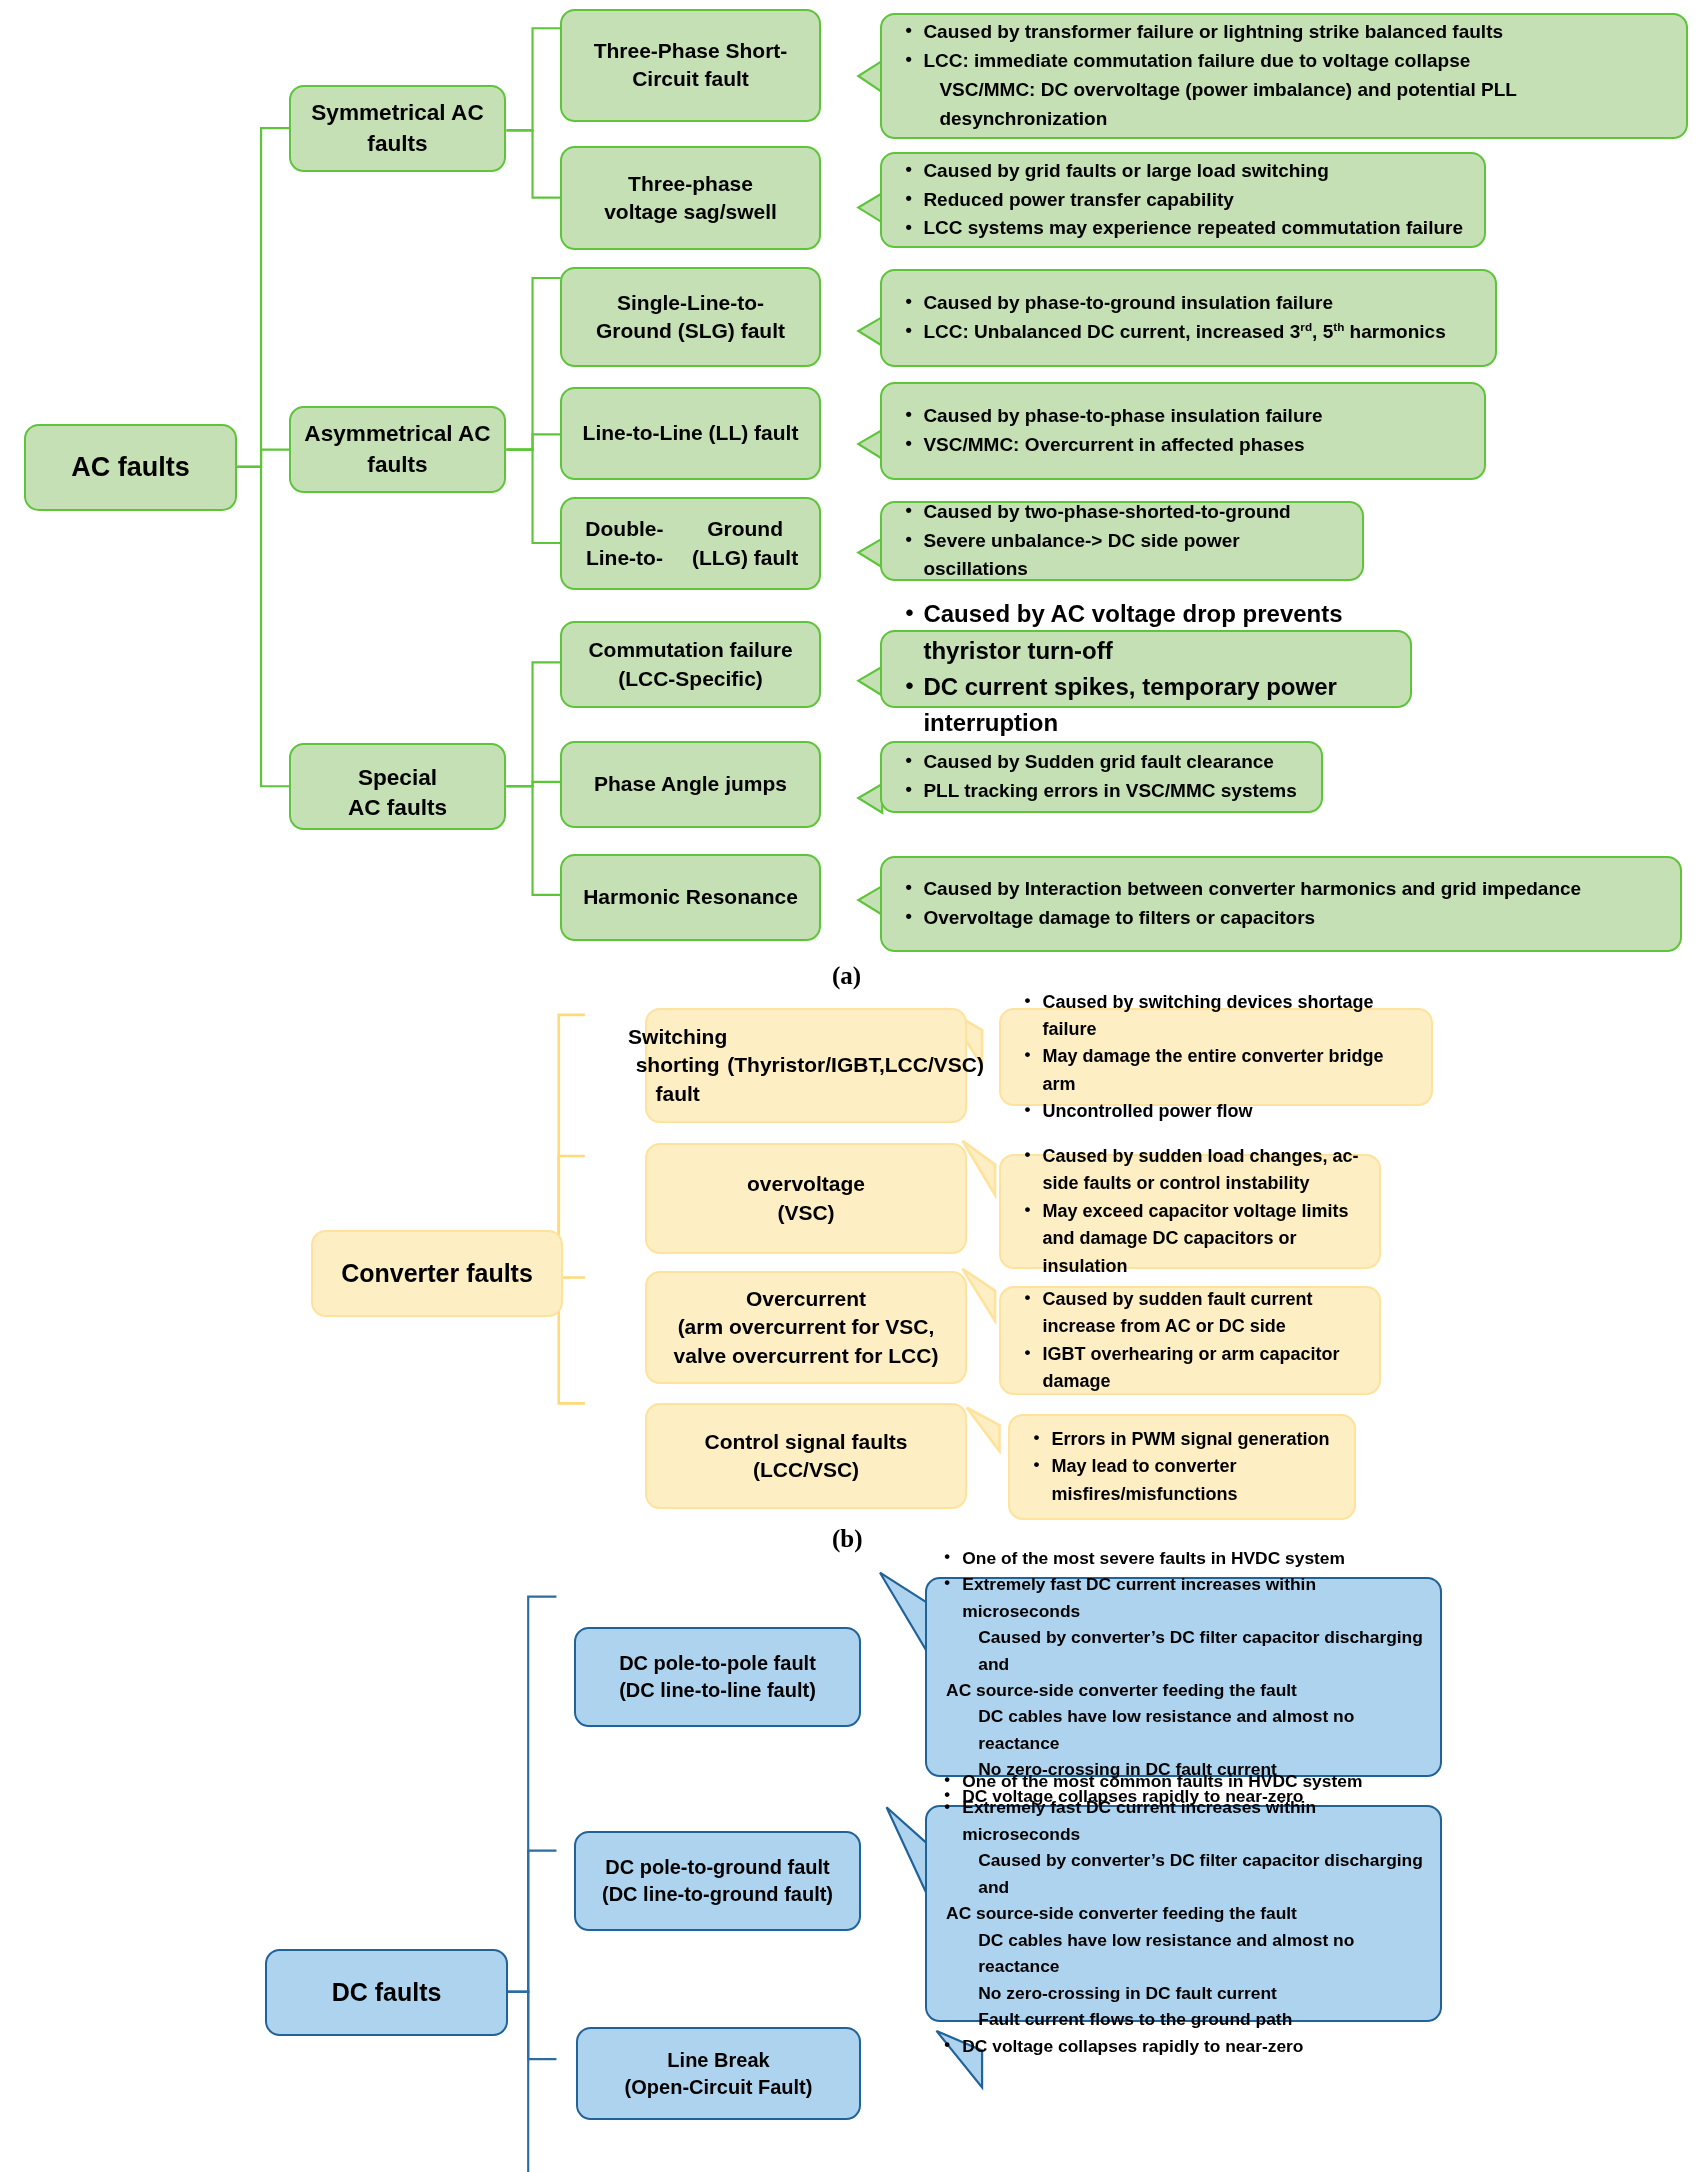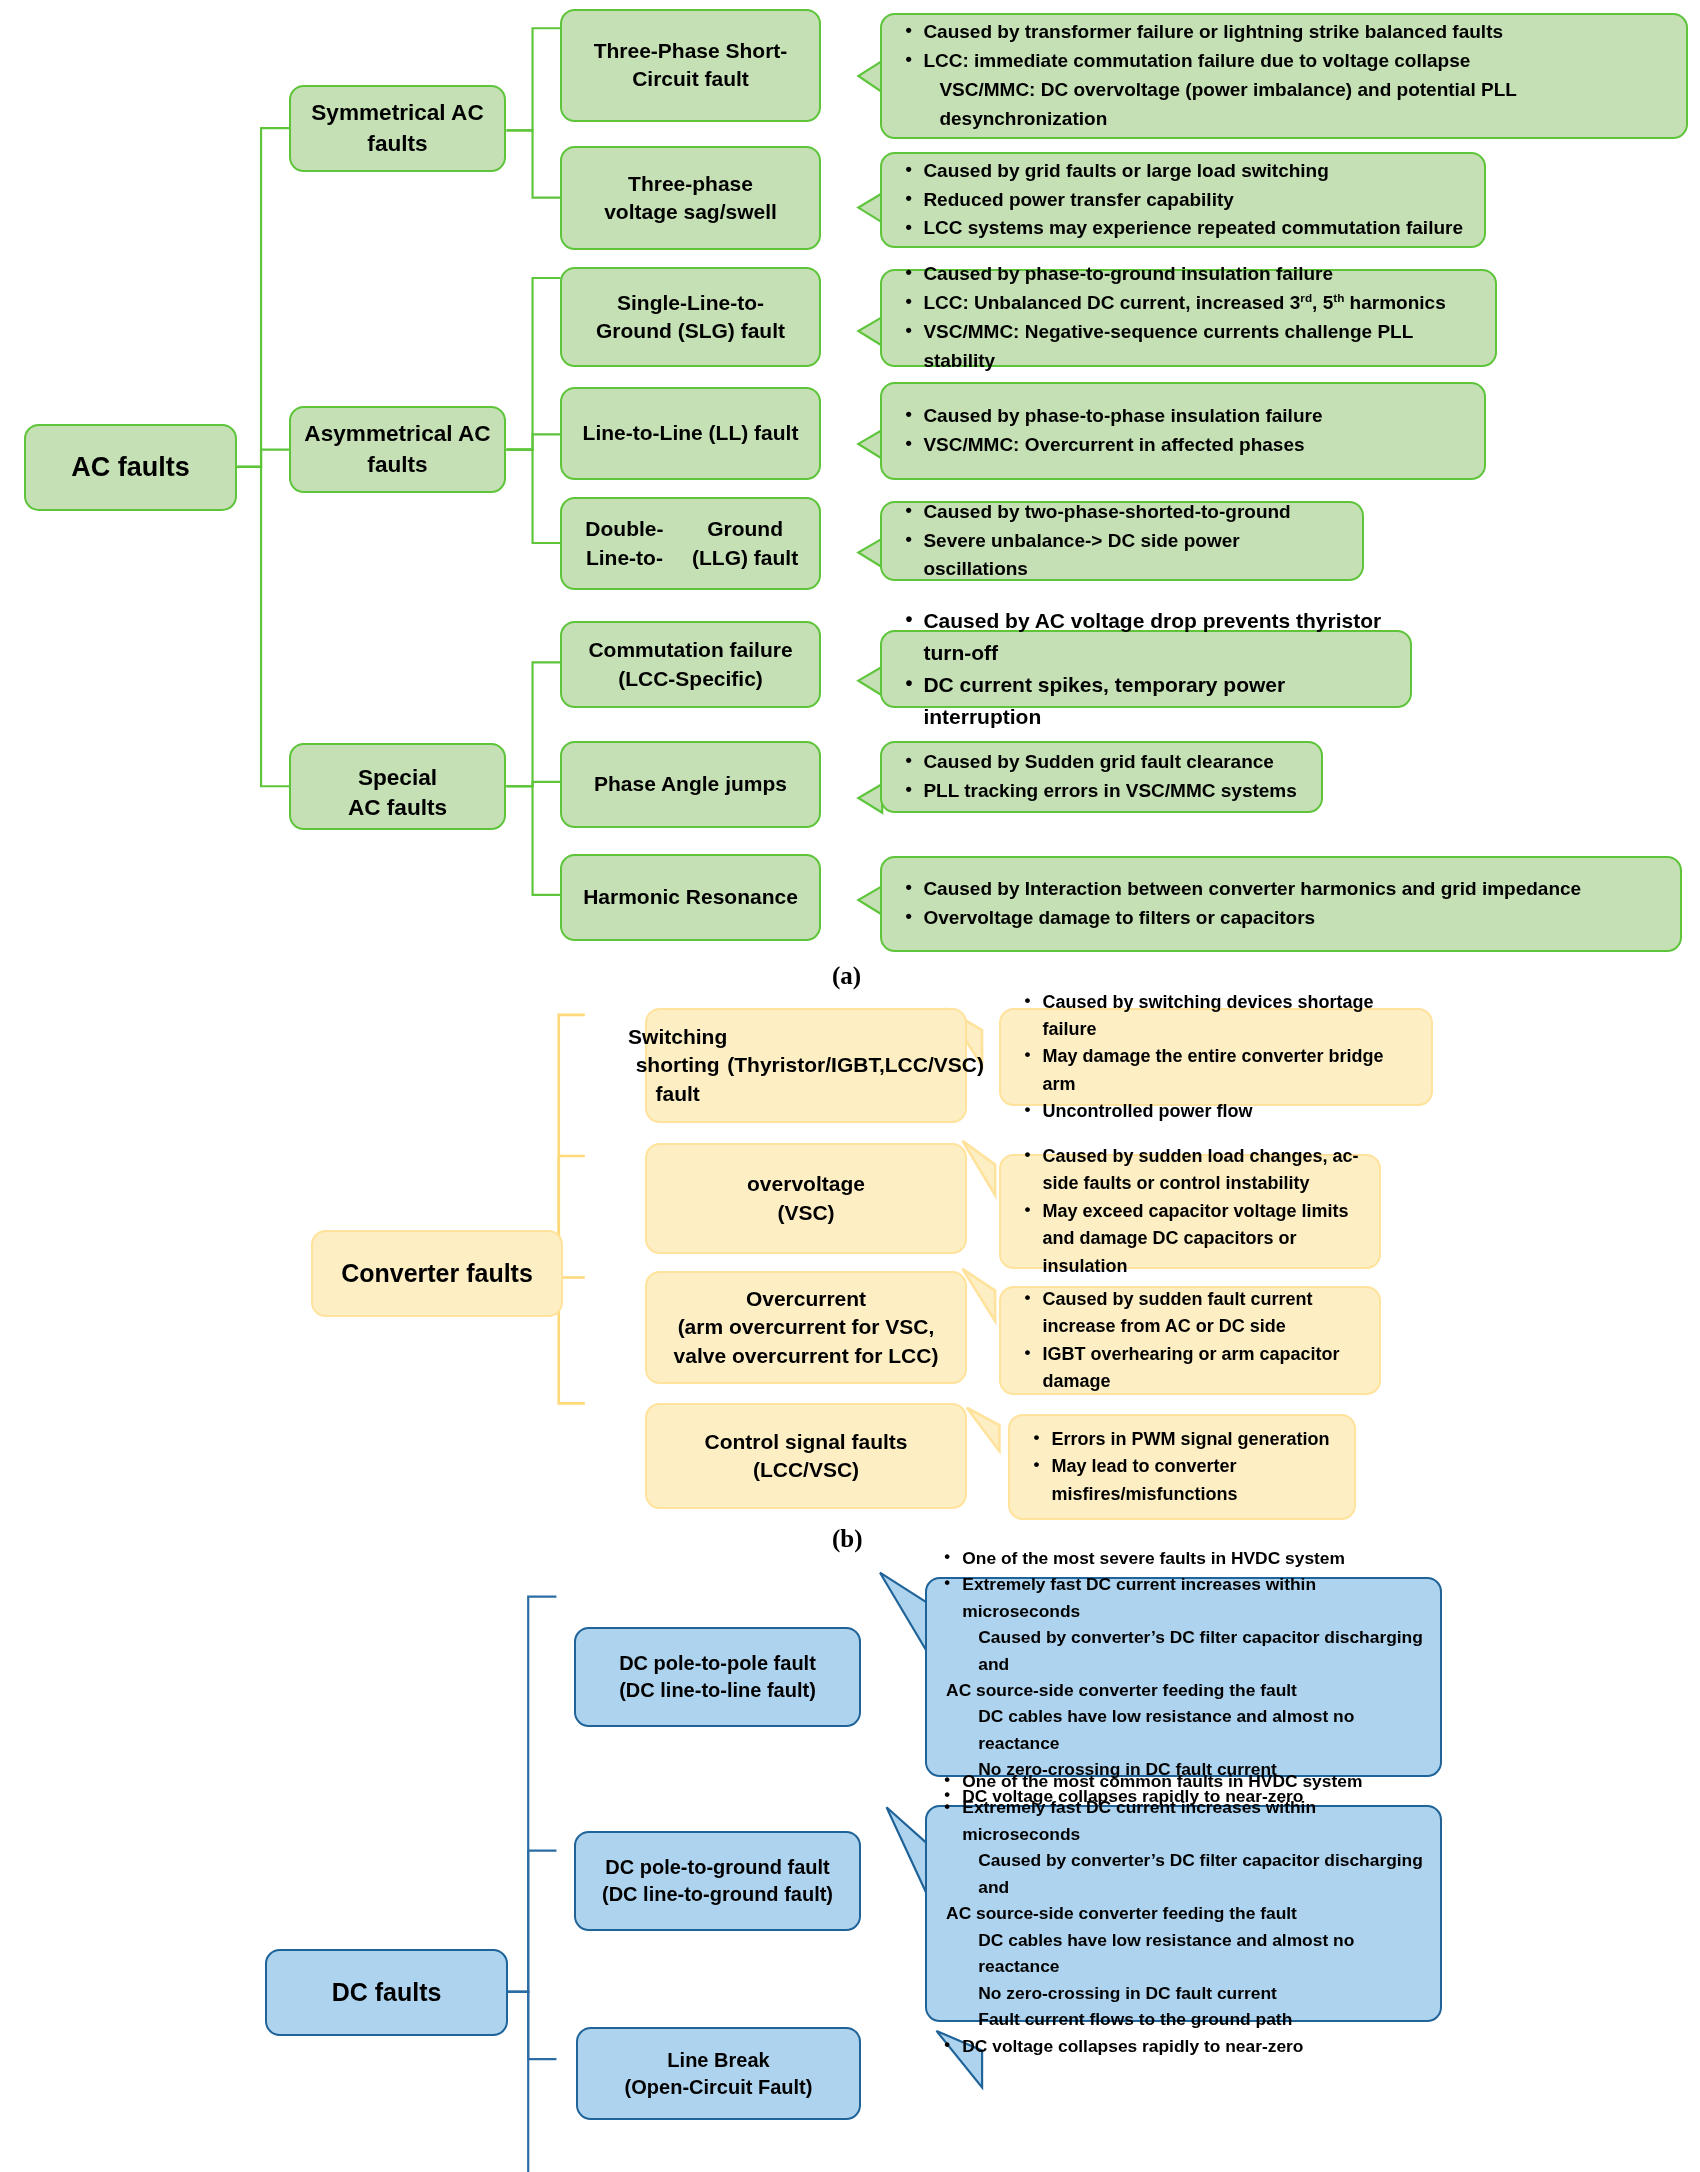--- a/index.html
+++ b/index.html
@@ -172,39 +172,38 @@
       <li class="bul">Caused by grid faults or large load switching</li>
       <li class="bul">Reduced power transfer capability</li>
       <li class="bul">LCC systems may experience repeated commutation failure</li>
     </ul>
   </div>
 
   <div class="callout green-callout" style="left:880px;top:269px;width:617px;height:98px;font-size:19px;">
     <ul>
       <li class="bul">Caused by phase-to-ground insulation failure</li>
       <li class="bul">LCC: Unbalanced DC current, increased 3<sup>rd</sup>, 5<sup>th</sup> harmonics</li>
-      <li class="bul">VSC/MMC: Negative-sequence currents challenge PLL stability</li>
     </ul>
   </div>
 
   <div class="callout green-callout" style="left:880px;top:382px;width:606px;height:98px;font-size:19px;">
     <ul>
       <li class="bul">Caused by phase-to-phase insulation failure</li>
       <li class="bul">VSC/MMC: Overcurrent in affected phases</li>
     </ul>
   </div>
 
   <div class="callout green-callout" style="left:880px;top:501px;width:484px;height:80px;font-size:19px;">
     <ul>
       <li class="bul">Caused by two-phase-shorted-to-ground</li>
       <li class="bul">Severe unbalance-&gt; DC side power oscillations</li>
     </ul>
   </div>
 
-  <div class="callout green-callout" style="left:880px;top:630px;width:532px;height:78px;font-size:21px;">
+  <div class="callout green-callout" style="left:880px;top:630px;width:532px;height:78px;font-size:24px;">
     <ul>
       <li class="bul">Caused by AC voltage drop prevents thyristor turn-off</li>
       <li class="bul">DC current spikes, temporary power interruption</li>
     </ul>
   </div>
 
   <div class="callout green-callout" style="left:880px;top:741px;width:443px;height:72px;font-size:19px;">
     <ul>
       <li class="bul">Caused by Sudden grid fault clearance</li>
       <li class="bul">PLL tracking errors in VSC/MMC systems</li>

